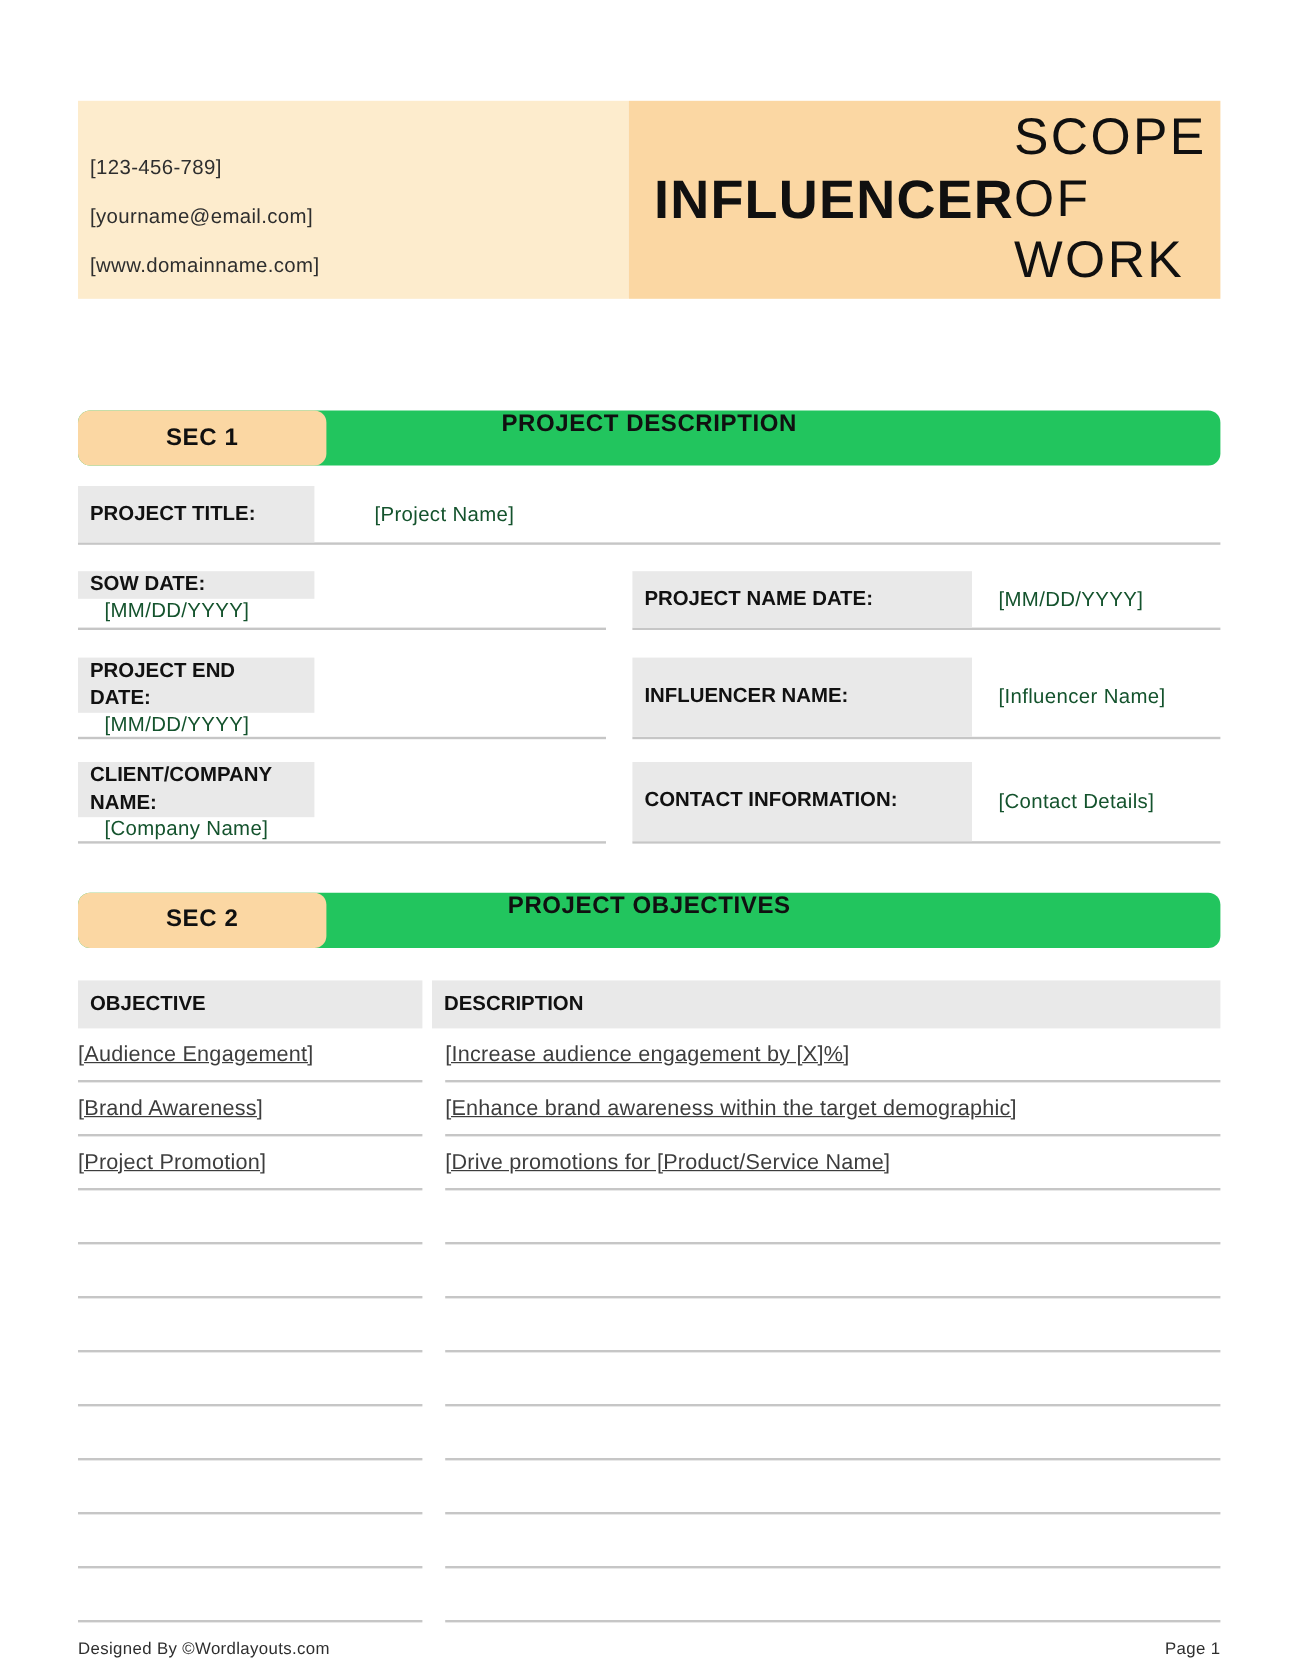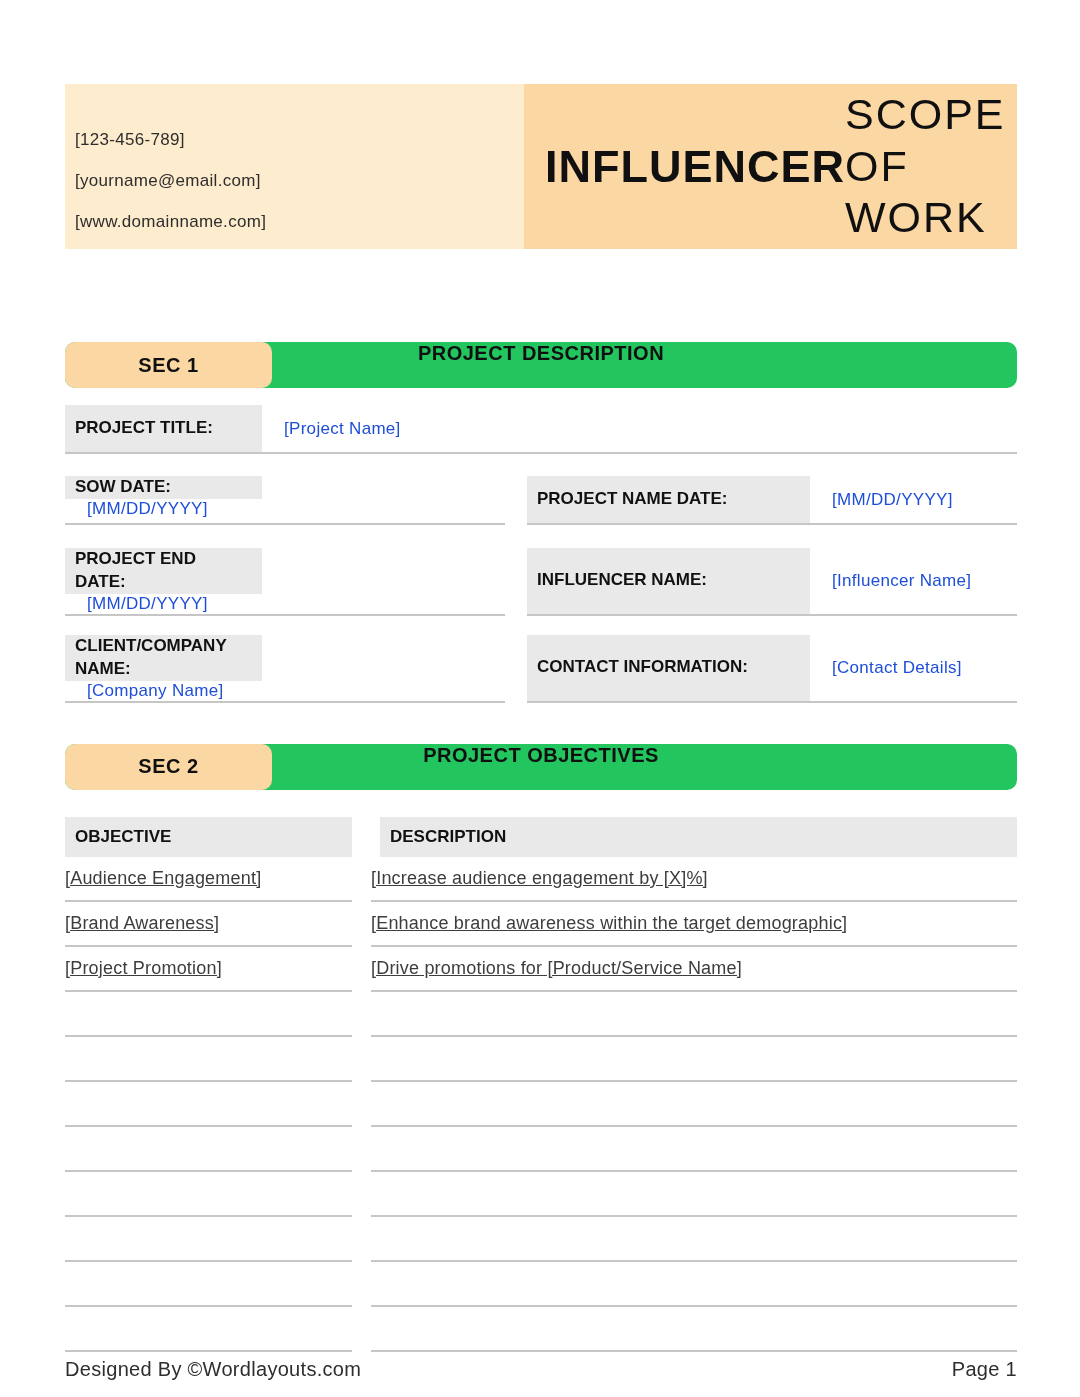--- a/index.html
+++ b/index.html
@@ -89,21 +89,21 @@
     letter-spacing: 0.5px;
   }
 
   
   .field-row {
     display: flex;
     align-items: stretch;
     border-bottom: 2px solid #C6C6C6;
     box-sizing: border-box;
   }
-  .row-full { margin: 17px 63px 0 65px; min-height: 49px; }
+  .row-full { margin: 17px 63px 0 65px; min-height: 49px; gap: 28px; }
   .two-col {
     margin: 0 63px 0 65px;
     display: flex;
     justify-content: space-between;
   }
   .two-col.r2 { margin-top: 22px; }
   .two-col.r3 { margin-top: 23px; }
   .two-col.r4 { margin-top: 19px; }
   .col-left  { width: 440px; min-height: 49px; flex-direction: column; }
   .col-right { width: 490px; min-height: 49px; }
@@ -118,30 +118,30 @@
     padding-left: 10px;
     padding-right: 6px;
     box-sizing: border-box;
     white-space: pre-line;
     line-height: 1.35;
   }
   .w-narrow { width: 197px; }
   .w-wide   { width: 283px; }
   .fvalue {
     font-size: 17px;
-    color: #1d4ed8;
+    color: #14532d;
     display: flex;
     align-items: center;
     margin-left: 22px;
     letter-spacing: 0.3px;
   }
 
   
   .obj-table { margin: 27px 63px 0 65px; }
-  .obj-head-row { display: flex; gap: 28px; }
+  .obj-head-row { display: flex; gap: 8px; }
   .obj-head {
     background: #E9E9E9;
     height: 40px;
     display: flex;
     align-items: center;
     padding-left: 10px;
     box-sizing: border-box;
     font-size: 17px;
     font-weight: 700;
     color: #111111;
@@ -162,21 +162,21 @@
   .c-desc { flex: 1; }
 
   
   .footer {
     position: absolute;
     left: 65px;
     right: 63px;
     bottom: 16px;
     display: flex;
     justify-content: space-between;
-    font-size: 20px;
+    font-size: 14px;
     color: #2e2e2e;
     letter-spacing: 0.3px;
   }
 </style>
 </head>
 <body>
 
 <div class="page">
 
   <div class="header">

